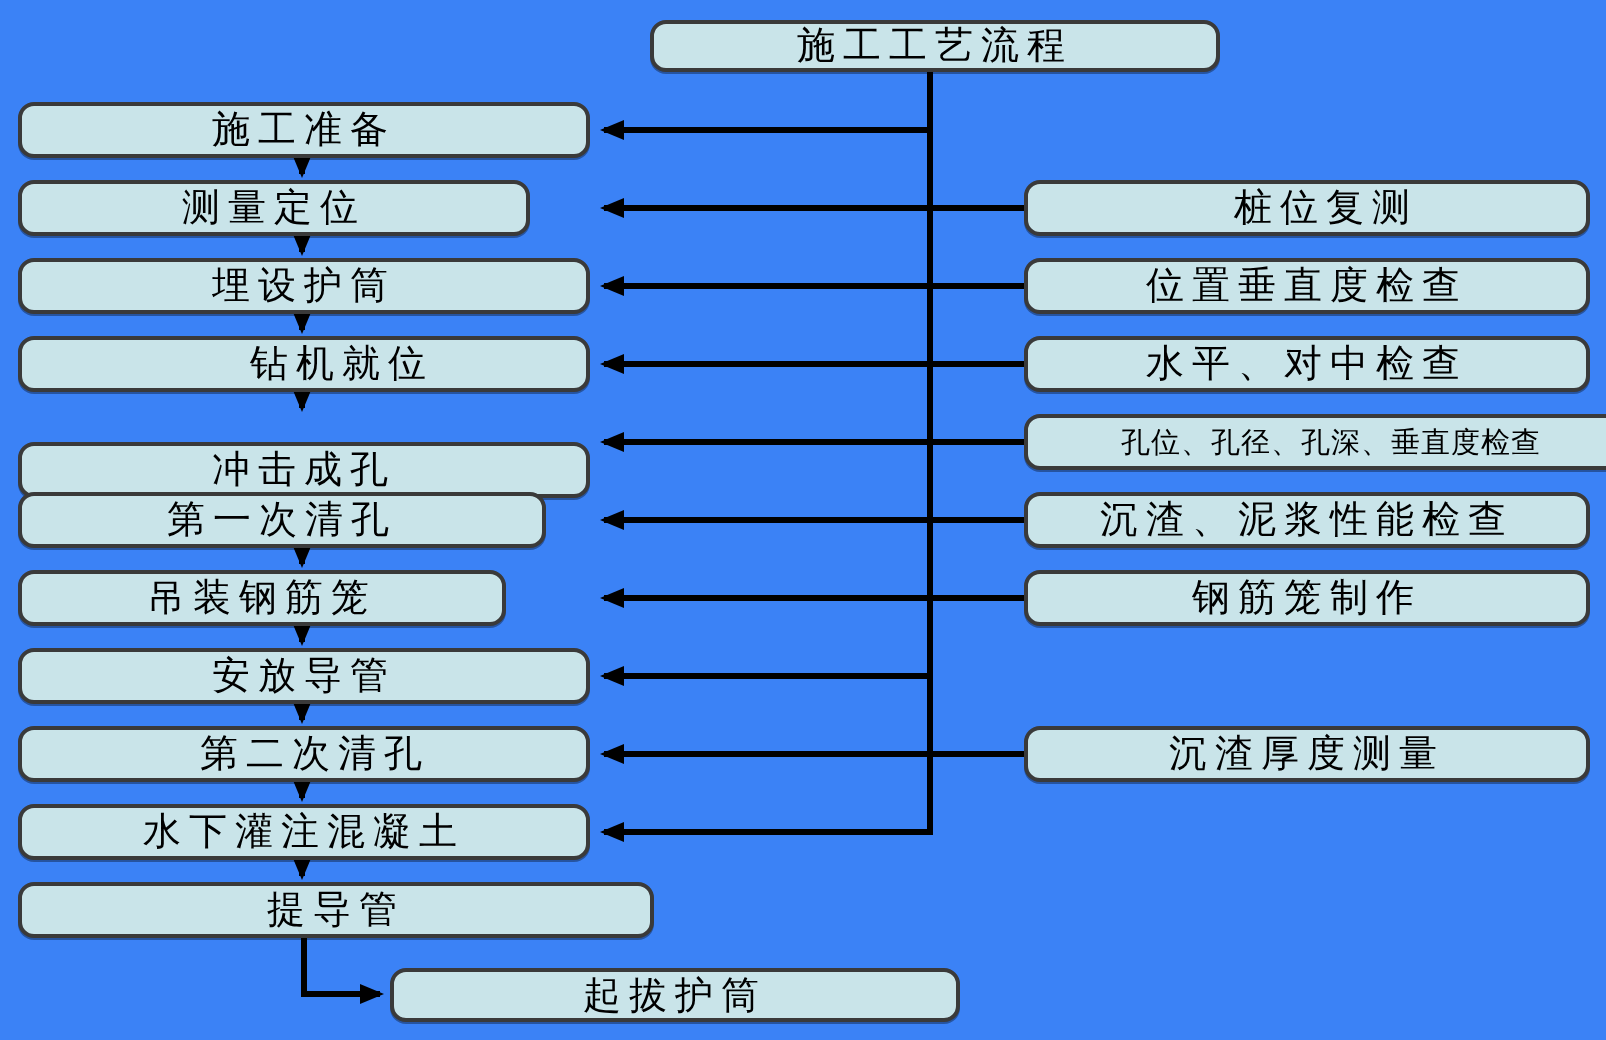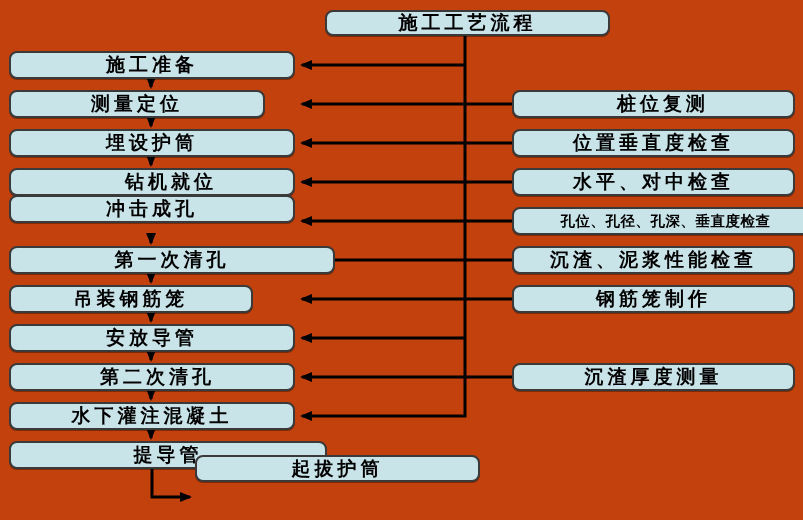--- a/index.html
+++ b/index.html
@@ -1,19 +1,18 @@
 <!DOCTYPE html>
 <html><head>
 <meta charset="utf-8">
 <style>
   html,body{margin:0;padding:0;background:#ffffff;}
   .canvas{
-    position:relative;width:803px;height:520px;background:#c2410c;overflow:hidden;
+    position:relative;width:803px;height:520px;background:#3b82f6;overflow:hidden;
     font-family:"DejaVu Sans","Liberation Sans",sans-serif;
-    font-weight:bold;
   }
   .connectors{position:absolute;left:0;top:0;z-index:1;}
   .node{
     position:absolute;z-index:2;box-sizing:border-box;
     background:#c9e4e9;border:2px solid #3a3a3a;border-radius:8px;
     display:flex;align-items:center;justify-content:center;
     font-size:19px;letter-spacing:4px;color:#000;
     box-shadow:0 1px 0 rgba(0,0,0,0.35);
     white-space:nowrap;
   }
@@ -59,29 +58,29 @@
       <path d="M152,469 V497 H190" marker-end="url(#ah)"></path>
     </g>
   </svg>
 
   <div class="node" style="left:325px;top:10px;width:285px;height:26px;">施工工艺流程</div>
 
   <div class="node" style="left:9px;top:51px;width:286px;height:28px;">施工准备</div>
   <div class="node" style="left:9px;top:90px;width:256px;height:28px;">测量定位</div>
   <div class="node" style="left:9px;top:129px;width:286px;height:28px;">埋设护筒</div>
   <div class="node" style="left:9px;top:168px;width:286px;height:28px;padding-left:38px;">钻机就位</div>
-  <div class="node" style="left:9px;top:195px;width:286px;height:28px;">冲击成孔</div>
-  <div class="node" style="left:9px;top:246px;width:326px;height:28px;">第一次清孔</div>
+  <div class="node" style="left:9px;top:221px;width:286px;height:28px;">冲击成孔</div>
+  <div class="node" style="left:9px;top:246px;width:264px;height:28px;">第一次清孔</div>
   <div class="node" style="left:9px;top:285px;width:244px;height:28px;">吊装钢筋笼</div>
   <div class="node" style="left:9px;top:324px;width:286px;height:28px;">安放导管</div>
   <div class="node" style="left:9px;top:363px;width:286px;height:28px;padding-left:11px;">第二次清孔</div>
   <div class="node" style="left:9px;top:402px;width:286px;height:28px;">水下灌注混凝土</div>
   <div class="node" style="left:9px;top:441px;width:318px;height:28px;">提导管</div>
 
-  <div class="node" style="left:195px;top:455px;width:285px;height:27px;">起拔护筒</div>
+  <div class="node" style="left:195px;top:484px;width:285px;height:27px;">起拔护筒</div>
 
   <div class="node" style="left:512px;top:90px;width:283px;height:28px;padding-left:19px;">桩位复测</div>
   <div class="node" style="left:512px;top:129px;width:283px;height:28px;">位置垂直度检查</div>
   <div class="node" style="left:512px;top:168px;width:283px;height:28px;">水平、对中检查</div>
   <div class="node small" style="left:512px;top:207px;width:307px;height:28px;">孔位、孔径、孔深、垂直度检查</div>
   <div class="node" style="left:512px;top:246px;width:283px;height:28px;">沉渣、泥浆性能检查</div>
   <div class="node" style="left:512px;top:285px;width:283px;height:28px;">钢筋笼制作</div>
   <div class="node" style="left:512px;top:363px;width:283px;height:28px;">沉渣厚度测量</div>
 
 </div>

